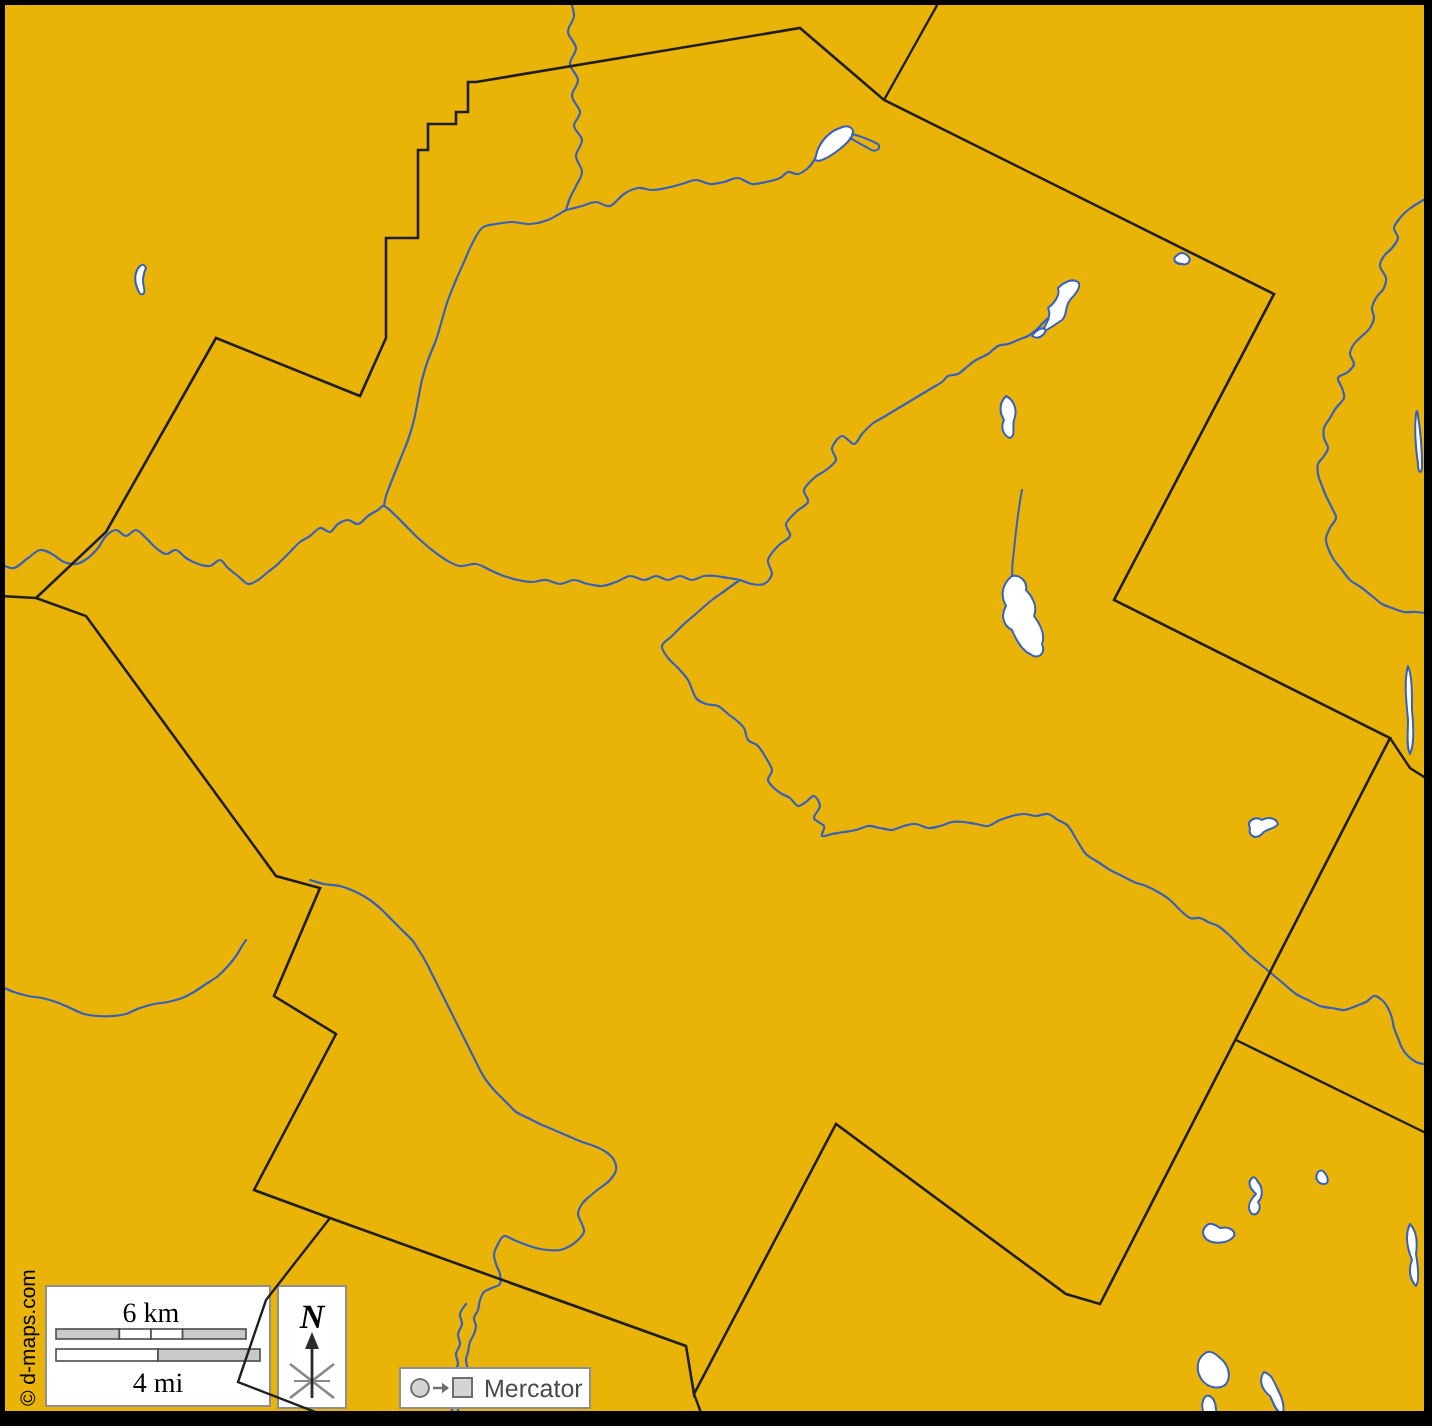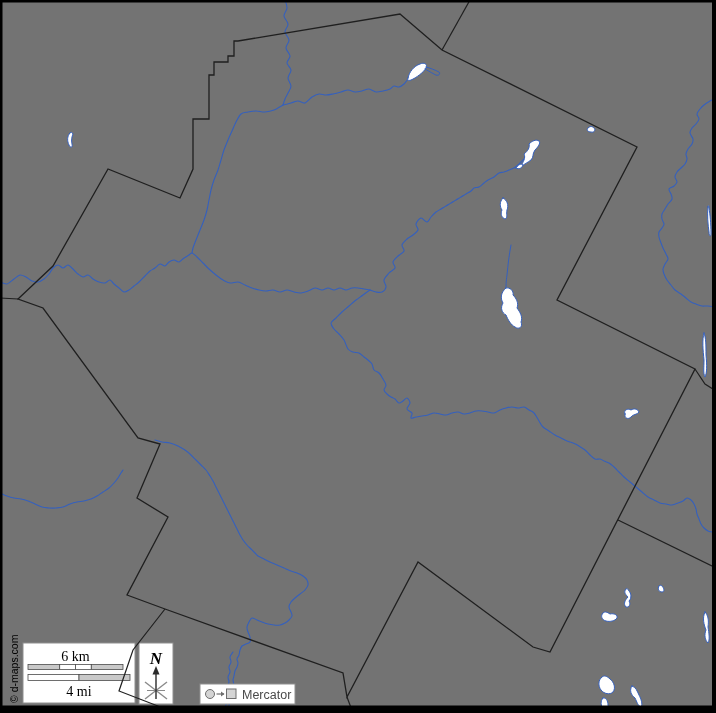--- a/index.html
+++ b/index.html
@@ -1,16 +1,16 @@
 <!DOCTYPE html>
 <html><head>
 <meta charset="utf-8">
 <style>
   html,body{margin:0;padding:0;background:#ffffff;}
-  .map-page{position:relative;width:716px;height:713px;background:#737373;overflow:hidden;
+  .map-page{position:relative;width:716px;height:713px;background:#eab308;overflow:hidden;
     font-family:"Liberation Sans",sans-serif;}
   svg text{user-select:none;}
   .serif{font-family:"Liberation Serif",serif;}
   .sans{font-family:"Liberation Sans",sans-serif;}
 </style>
 </head>
 <body>
 
 <div class="map-page">
   <svg id="map-svg" width="716" height="713" viewBox="0 0 716 713" xmlns="http://www.w3.org/2000/svg">

